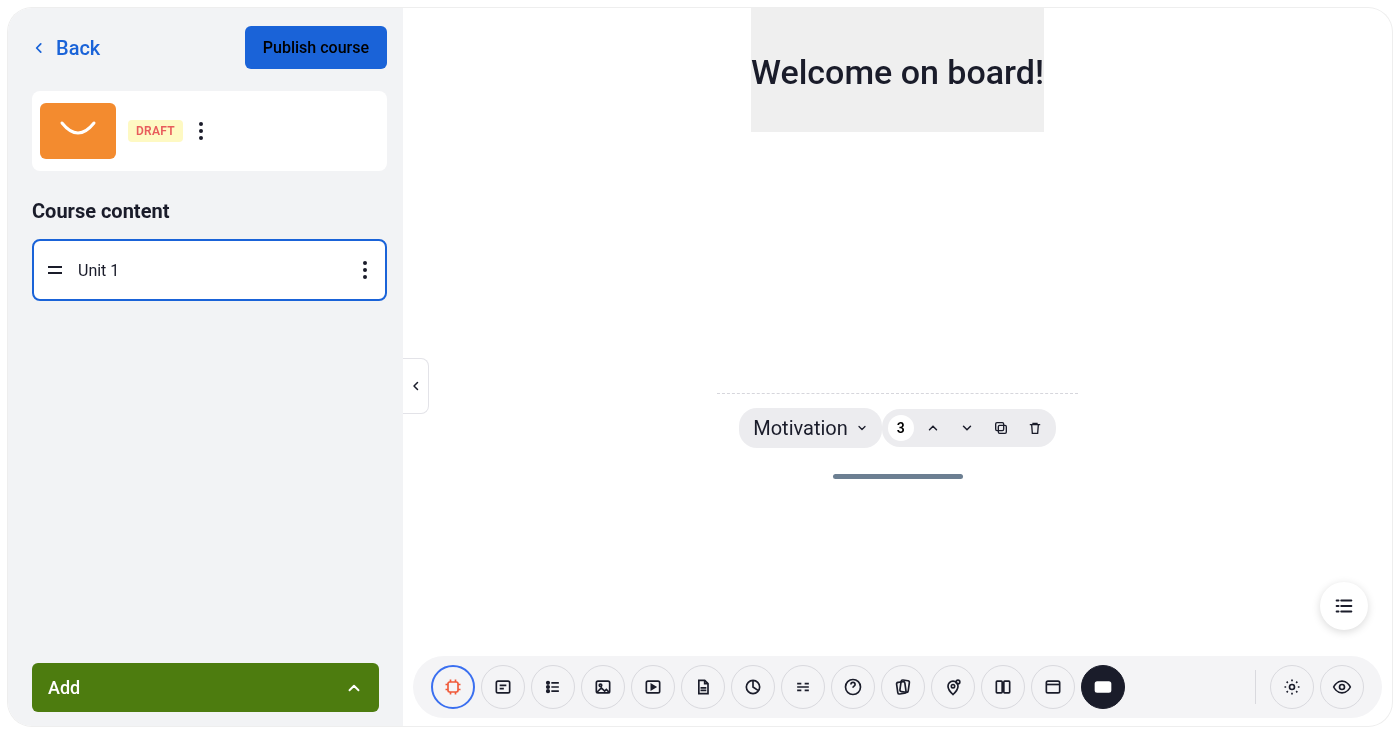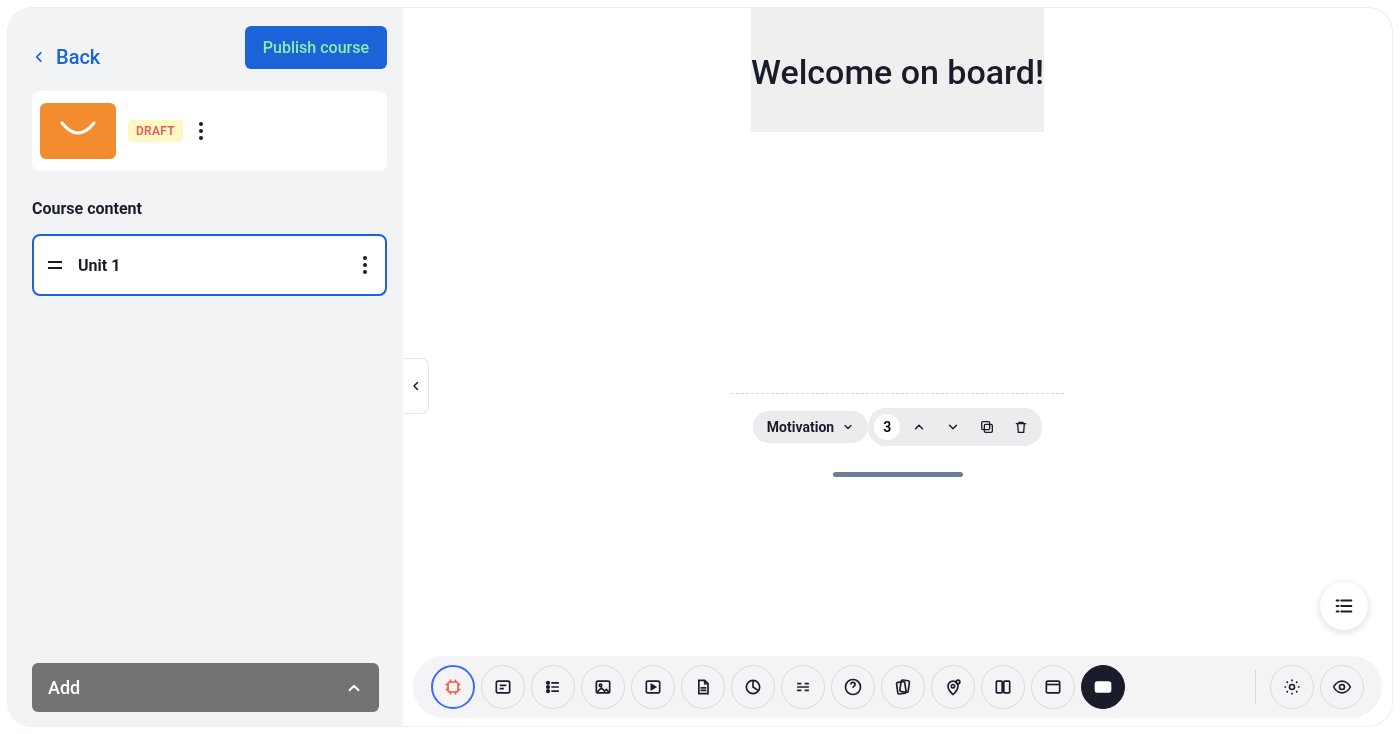--- a/index.html
+++ b/index.html
@@ -1,35 +1,35 @@
 <!DOCTYPE html>
 <html><head>
 <meta charset="utf-8">
 <style>
   * { box-sizing: border-box; margin: 0; padding: 0; font-family: -apple-system, BlinkMacSystemFont, "Segoe UI", Roboto, sans-serif; }
   body { background:#fff; width:1400px; height:734px; overflow:hidden; padding:8px; }
   .frame { width:100%; height:100%; background:#fff; border-radius:24px; overflow:hidden; display:flex; box-shadow:0 0 0 1px #eee; }
   .sidebar { width:395px; background:#f2f3f5; display:flex; flex-direction:column; padding:18px 16px 16px 24px; position:relative; }
-  .top-row { display:flex; align-items:flex-end; justify-content:space-between; margin-bottom:22px; }
+  .top-row { display:flex; align-items:center; justify-content:space-between; margin-bottom:22px; }
   .back { display:flex; align-items:center; gap:10px; color:#1a63d8; font-size:20px; font-weight:500; cursor:pointer; }
   .back svg { width:14px; height:14px; }
-  .publish { background:#1a63d8; color:#86efac; border:none; border-radius:6px; padding:12px 18px; font-size:16px; font-weight:500; cursor:pointer; }
+  .publish { background:#1a63d8; color:#000000; border:none; border-radius:6px; padding:12px 18px; font-size:16px; font-weight:500; cursor:pointer; }
   .course-card { background:#fff; border-radius:8px; padding:12px 12px 12px 8px; display:flex; align-items:center; gap:12px; margin-bottom:28px; }
   .course-thumb { width:76px; height:56px; background:#f38b2f; border-radius:6px; display:flex; align-items:center; justify-content:center; }
   .course-thumb svg { width:40px; height:28px; }
   .course-title { font-weight:700; font-size:18px; line-height:1.25; color:#1a1c2a; flex:1; }
   .badge { background:#fef9c3; color:#e85c5c; font-size:12px; font-weight:600; padding:4px 8px; border-radius:4px; letter-spacing:.3px; }
   .dots { cursor:pointer; padding:4px; display:flex; flex-direction:column; gap:3px; align-items:center; }
   .dots span { width:4px; height:4px; background:#1a1c2a; border-radius:50%; display:block; }
-  .section-label { font-weight:700; font-size:16px; color:#1a1c2a; margin-bottom:16px; }
+  .section-label { font-weight:700; font-size:20px; color:#1a1c2a; margin-bottom:16px; }
   .unit-card { background:#fff; border:2px solid #1a63d8; border-radius:8px; padding:16px 14px; display:flex; align-items:center; gap:16px; }
   .drag { display:flex; flex-direction:column; gap:4px; cursor:grab; }
   .drag span { width:14px; height:2px; background:#1a1c2a; display:block; }
-  .unit-label { font-weight:700; font-size:16px; color:#1a1c2a; flex:1; }
-  .add-btn { position:absolute; bottom:14px; left:24px; right:24px; background:#737373; color:#fff; border:none; border-radius:6px; padding:14px 16px; font-size:18px; font-weight:500; display:flex; align-items:center; justify-content:space-between; cursor:pointer; }
+  .unit-label { font-weight:400; font-size:16px; color:#1a1c2a; flex:1; }
+  .add-btn { position:absolute; bottom:14px; left:24px; right:24px; background:#4d7c0f; color:#fff; border:none; border-radius:6px; padding:14px 16px; font-size:18px; font-weight:500; display:flex; align-items:center; justify-content:space-between; cursor:pointer; }
 
   .main { flex:1; position:relative; display:flex; flex-direction:column; overflow:hidden;align-items:center; }
   .hero-title { text-align:center; font-size:34px; font-weight:500; color:#1a1c2a; padding:44px 0 40px; background:#efefef; }
   .hero-img { height:261px; background:
     linear-gradient(to right, rgba(255,255,255,0) 40%, rgba(255,255,255,.35) 80%),
     linear-gradient(180deg,#b8c3c7 0%, #9fb2b4 35%, #9fb8b4 55%, #7aa7a3 75%, #6d9c9c 100%);
     position:relative; overflow:hidden; }
   .trees { position:absolute; left:0; bottom:70px; width:58%; height:150px;
     background: repeating-linear-gradient(100deg,#2b3b36 0 6px,#33443d 6px 12px);
     clip-path: polygon(0 40%, 8% 22%, 15% 45%, 22% 20%, 30% 50%, 38% 25%, 46% 55%, 55% 30%, 63% 58%, 72% 33%, 80% 60%, 88% 35%, 100% 70%, 100% 100%, 0 100%);
@@ -43,21 +43,21 @@
     border-radius:0 0 70px 70px; }
   .body { position:absolute; top:130px; left:30px; width:170px; height:130px; background:#7a9f9d; border-radius:50px 50px 10px 10px; }
   .arm { position:absolute; top:150px; left:-40px; width:120px; height:34px; background:#7a9f9d; border-radius:20px; transform:rotate(-18deg); }
   .paddle1 { position:absolute; top:140px; left:-100px; width:230px; height:18px; background:linear-gradient(#caa06c,#a87a46); border-radius:10px; transform:rotate(-10deg);}
   .paddle-blade { position:absolute; bottom:-20px; right:-150px; width:210px; height:100px; background:linear-gradient(100deg,#cfa36e,#a6763f); transform:rotate(12deg); clip-path:polygon(0 40%,72% 0,100% 35%,100% 65%,72% 100%,0 60%);}
   .paddle-line { position:absolute; top:30%; left:20%; right:8%; height:4px; background:#8a5d30; transform:rotate(2deg);}
   .paddle-line2 { top:58%; }
   .collapse-tab { position:absolute; left:0; top:350px; width:26px; height:56px; background:#fff; border:1px solid #e3e3e8; border-left:none; border-radius:0 8px 8px 0; display:flex; align-items:center; justify-content:center; cursor:pointer; }
 
   .block-bar { display:flex; align-items:center; justify-content:space-between; padding:14px 22px 0 22px; border-top:1px dashed #d6d6dc; }
-  .chip { background:#ececef; border-radius:18px; padding:8px 14px; font-size:14px; color:#1a1c2a; display:flex; align-items:center; gap:8px; cursor:pointer;font-weight:bold; }
+  .chip { background:#ececef; border-radius:18px; padding:8px 14px; font-size:20px; color:#1a1c2a; display:flex; align-items:center; gap:8px; cursor:pointer; }
   .block-controls { display:flex; align-items:center; gap:4px; background:#ececef; border-radius:18px; padding:4px 6px; }
   .ctrl { width:30px; height:30px; display:flex; align-items:center; justify-content:center; cursor:pointer; border-radius:12px; }
   .ctrl.num { font-size:14px; font-weight:600; background:#fff; border-radius:50%; width:26px; height:26px; }
 
   .divider { width:130px; height:5px; background:#6c7f92; border-radius:3px; margin:26px auto 18px; }
   .subhead { text-align:center; font-size:30px; font-weight:500; color:#1a1c2a; padding:0 40px 40px; }
   .dash-sep { border-top:1px dashed #d6d6dc; margin:0 14px; }
 
   .fab { position:absolute; right:24px; bottom:96px; width:48px; height:48px; border-radius:50%; background:#fff; box-shadow:0 2px 8px rgba(0,0,0,.15); display:flex; align-items:center; justify-content:center; cursor:pointer; }
 

